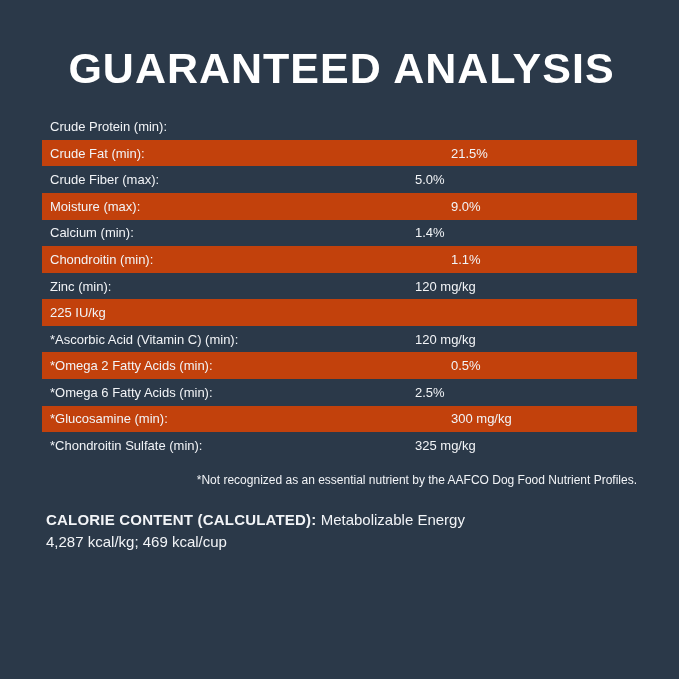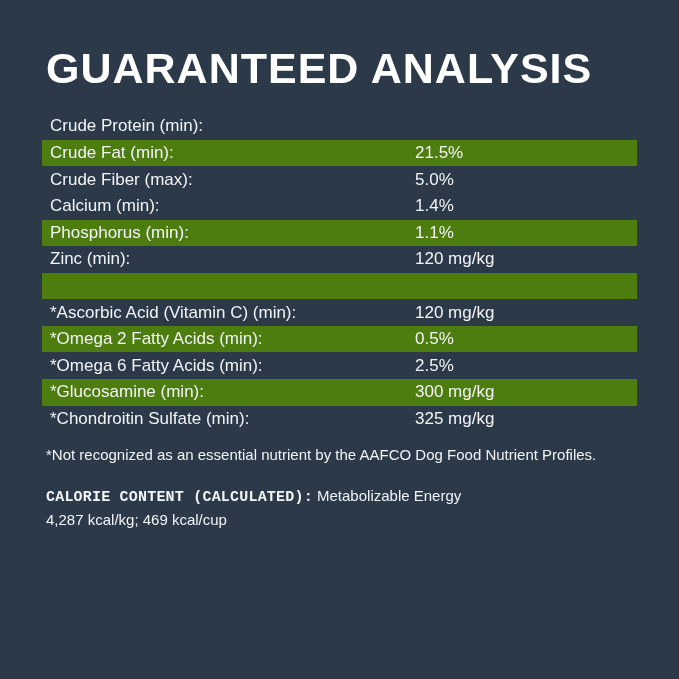--- a/index.html
+++ b/index.html
@@ -25,63 +25,65 @@
     padding: 40px 42px 0 42px;
   }
   .title {
     font-size: 43px;
     font-weight: bold;
     letter-spacing: 1.0px;
     line-height: 1.05;
     margin: 6px 0 22px 4px;
     color: #ffffff;
     white-space: nowrap;
+    text-align: center;
   }
   .table {
     width: 595px;
     margin-left: 0;
   }
   .row {
     display: flex;
     align-items: center;
     height: 26.6px;
     box-sizing: border-box;
     padding: 0 8px 0 8px;
-    font-size: 17px;
+    font-size: 13px;
     color: #f2f4f7;
   }
   .row.alt {
-    background: #4d7c0f;
+    background: #c2410c;
+    gap: 36px;
   }
   .row .nutrient {
     flex: 0 0 365px;
     white-space: nowrap;
     overflow: hidden;
   }
   .row .value {
     flex: 1 1 auto;
     white-space: nowrap;
   }
   .footnote {
     margin-top: 14px;
     margin-left: 4px;
-    font-size: 15px;
+    font-size: 12px;
     color: #f2f4f7;
+    text-align: right;
   }
   .calorie-block {
     margin-top: 22px;
     margin-left: 4px;
     font-size: 15px;
     line-height: 1.45;
     color: #f2f4f7;
   }
   .calorie-label {
     font-weight: bold;
     letter-spacing: 0.2px;
-    font-family: Liberation Mono, monospace;
   }
 </style>
 </head>
 <body>
 
 <div class="panel">
 
   <div class="title">GUARANTEED ANALYSIS</div>
 
   <div class="table">
@@ -93,37 +95,42 @@
     <div class="row alt">
       <span class="nutrient">Crude Fat (min):</span>
       <span class="value">21.5%</span>
     </div>
 
     <div class="row">
       <span class="nutrient">Crude Fiber (max):</span>
       <span class="value">5.0%</span>
     </div>
 
+    <div class="row alt">
+      <span class="nutrient">Moisture (max):</span>
+      <span class="value">9.0%</span>
+    </div>
 
     <div class="row">
       <span class="nutrient">Calcium (min):</span>
       <span class="value">1.4%</span>
     </div>
 
     <div class="row alt">
-      <span class="nutrient">Phosphorus (min):</span>
+      <span class="nutrient">Chondroitin (min):</span>
       <span class="value">1.1%</span>
     </div>
 
     <div class="row">
       <span class="nutrient">Zinc (min):</span>
       <span class="value">120 mg/kg</span>
     </div>
 
     <div class="row alt">
+      <span class="value">225 IU/kg</span>
     </div>
 
     <div class="row">
       <span class="nutrient">*Ascorbic Acid (Vitamin C) (min):</span>
       <span class="value">120 mg/kg</span>
     </div>
 
     <div class="row alt">
       <span class="nutrient">*Omega 2 Fatty Acids (min):</span>
       <span class="value">0.5%</span>

